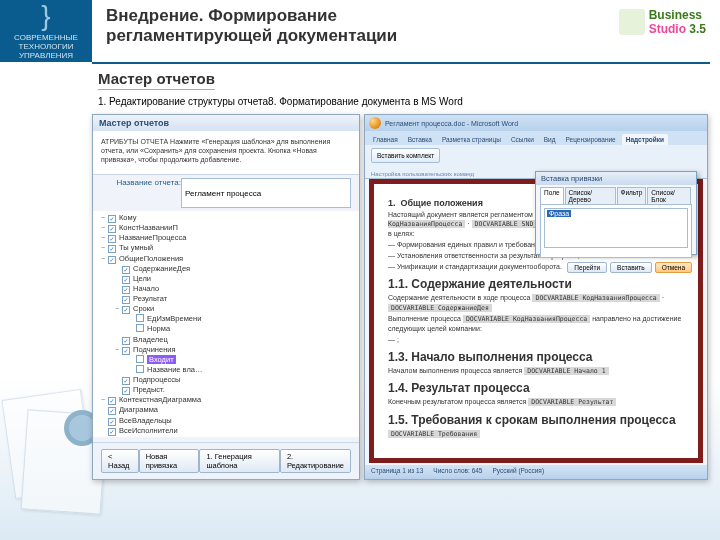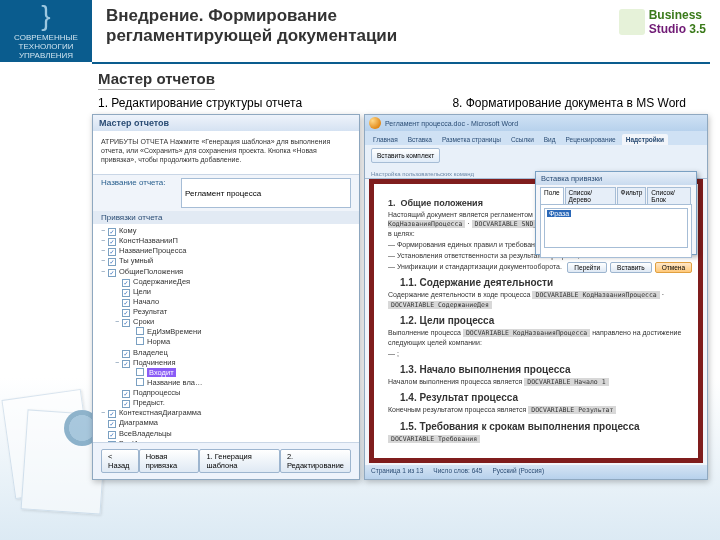--- a/index.html
+++ b/index.html
@@ -11,29 +11,29 @@
   .left-badge .brace { font-size: 28px; color: #9dc8e0; margin-bottom: 2px; }
   .header { flex: 1; padding: 6px 10px 0 14px; }
   .header h1 { font-size: 17px; font-weight: bold; color: #333; line-height: 1.2; }
   .blue-rule { position: absolute; top: 62px; left: 92px; right: 10px; height: 2px; background: #0a5c8e; }
   .logo-right { position: absolute; top: 8px; right: 14px; display: flex; align-items: center; gap: 4px; z-index: 3; }
   .logo-right .icon { width: 26px; height: 26px; background: #e6f2d9; border-radius: 3px; position: relative; }
   .logo-right .txt { font-size: 12px; font-weight: bold; color: #2a2a2a; }
   .logo-right .txt span { color: #3a7a1a; }
   
   .subtitle { position: absolute; top: 70px; left: 98px; font-size: 15px; font-weight: bold; color: #333; border-bottom: 1px solid #aaa; padding-bottom: 2px; z-index: 2; }
-  .captions { position: absolute; top: 96px; left: 98px; right: 14px; display: flex; justify-content: space-between; font-size: 12px; z-index: 2; }
+  .captions { position: absolute; top: 96px; left: 98px; right: 14px; display: flex; font-size: 10px; z-index: 2; }
   .captions .cap2 { margin-right: 20px; }
   
   .panel { position: absolute; border: 1px solid #8fa8c0; background: #f0f4fa; font-size: 8px; box-shadow: 1px 2px 6px rgba(0,0,0,0.25); z-index: 3; }
   .panel-left { top: 114px; left: 92px; width: 268px; height: 366px; }
   .panel-left .wiz-title { background: linear-gradient(#eef3fb,#d5e2f2); padding: 3px 6px; font-size: 9px; font-weight: bold; color: #2a4c74; }
   .panel-left .wiz-hint { padding: 6px 8px; color: #333; font-size: 7px; line-height: 1.3; background: #fff; height: 44px; border-bottom: 1px solid #c9d6e6; }
   .field-row { display: flex; padding: 3px 8px; background: #f0f4fa; font-size: 8px; }
-  .field-row .lab { color: #265d8c; width: 80px; }
+  .field-row .lab { color: #265d8c; width: 80px; text-align: right; }
   .field-row input { flex: 1; height: 30px; font-size: 8px; border: 1px solid #a6bdd6; padding: 0 3px; }
   .tree-head { background: #e2eaf4; padding: 2px 8px; font-size: 8px; color: #2a4c74; }
   .tree { background: #fff; height: 226px; overflow: hidden; padding: 2px 4px; }
   .tree ul { list-style: none; margin: 0; padding-left: 14px; }
   .tree > ul { padding-left: 2px; }
   .tree li { font-size: 7.5px; line-height: 1.35; color: #333; white-space: nowrap; position: relative; }
   .tree li.sel > .node-label { background: #8b5cf6; color: #fff; padding: 0 2px; }
   .cb { display: inline-block; width: 8px; height: 8px; border: 1px solid #7aa0c2; background: #fff; margin-right: 3px; vertical-align: -1px; font-size: 6px; line-height: 7px; text-align: center; color: #2a68b8; }
   .tw { display: inline-block; width: 8px; text-align: center; color: #5a7a9a; font-size: 7px; margin-right: 1px; }
   .wiz-footer { display: flex; justify-content: space-between; padding: 6px 8px; border-top: 1px solid #c9d6e6; background: #eef3fb; position: absolute; bottom: 0; left: 0; right: 0; }
@@ -57,21 +57,21 @@
   .dlg-tabs .dtab.act { background: #fff; }
   .dlg-body { background: #fff; border: 1px solid #a6bdd6; margin: 0 4px; height: 54px; padding: 3px; }
   .dlg-list { border: 1px solid #a6bdd6; height: 40px; padding: 1px 2px; }
   .dlg-list .item { background: #2a68b8; color: #fff; padding: 0 2px; display: inline-block; }
   .dlg-btns { display: flex; justify-content: flex-end; gap: 3px; padding: 4px; }
   .dlg-btns .b { font-size: 6.5px; padding: 1px 6px; border: 1px solid #9db5cf; background: linear-gradient(#fff,#dfe9f4); border-radius: 2px; }
   .dlg-btns .b.cancel { background: linear-gradient(#ffe7c8,#ffc97a); border-color: #e0a040; }
   
   .doc-area { position: absolute; top: 64px; left: 4px; right: 4px; bottom: 16px; background: #fff; border: 5px solid #7f1d1d; padding: 10px 14px; font-size: 7.5px; color: #333; overflow: hidden; }
   .doc-area h2 { font-size: 9px; margin: 4px 0 2px; }
-  .doc-area h3 { font-size: 10px; margin: 6px 12px 2px; }
+  .doc-area h3 { font-size: 12px; margin: 6px 0 2px; }
   .doc-area p { font-size: 7px; line-height: 1.3; margin: 2px 0; }
   .fld { background: #d8d8d8; padding: 0 3px; font-family: monospace; font-size: 6.5px; }
   .word-status { position: absolute; bottom: 0; left: 0; right: 0; height: 14px; background: linear-gradient(#d5e4f4,#b7d1ec); font-size: 6.5px; color: #2a4c74; padding: 2px 6px; display: flex; gap: 10px; }
   
   .decor { position: absolute; left: 4px; bottom: 6px; width: 150px; height: 170px; z-index: 1; opacity: 0.55; }
   .decor .doc { position: absolute; background: #fff; border: 1px solid #bcd0e2; box-shadow: 1px 1px 3px rgba(0,0,0,0.2); }
   .decor .d1 { width: 80px; height: 100px; left: 4px; bottom: 40px; transform: rotate(-8deg); }
   .decor .d2 { width: 80px; height: 100px; left: 20px; bottom: 22px; transform: rotate(4deg); }
   .decor .stamp { position: absolute; width: 36px; height: 36px; border-radius: 50%; background: radial-gradient(circle, #6aa0c4 50%, #3a7aa4 52%); left: 60px; bottom: 88px; }
 </style>
@@ -91,38 +91,37 @@
     <h1>
       <span>Внедрение. Формирование</span><br>
       <span>регламентирующей документации</span>
     </h1>
   </div>
 </div>
 <div class="blue-rule"></div>
 
 <div class="logo-right">
   <div class="icon"></div>
-  <div class="txt"><span>Business</span><br><span style="color:#701a75">Studio</span> <span>3.5</span></div>
+  <div class="txt"><span>Business</span><br><span style="color:#ec4899">Studio</span> <span>3.5</span></div>
 </div>
 
 <div class="subtitle">Мастер отчетов</div>
 <div class="captions">
   <div class="cap1">1. Редактирование структуры отчета</div>
   <div class="cap2">8. Форматирование документа в MS Word</div>
 </div>
 
 <div class="panel panel-left">
   <div class="wiz-title">Мастер отчетов</div>
   <div class="wiz-hint">АТРИБУТЫ ОТЧЕТА
 Нажмите «Генерация шаблона» для выполнения отчета, или «Сохранить» для сохранения проекта. Кнопка «Новая привязка», чтобы продолжить добавление.</div>
   <div class="field-row">
     <span class="lab">Название отчета:</span>
     <input value="Регламент процесса" style="">
   </div>
-  <div class="tree-head">Привязки отчета</div>
   <div class="tree">
     <ul id="tree-root">
         <li><span class="tw">−</span><span class="cb">✓</span><span class="node-label">Кому</span></li>
         <li><span class="tw">−</span><span class="cb">✓</span><span class="node-label">КонстНазванииП</span></li>
         <li><span class="tw">−</span><span class="cb">✓</span><span class="node-label">НазваниеПроцесса</span></li>
         <li><span class="tw">−</span><span class="cb">✓</span><span class="node-label">Ты умный</span></li>
         <li><span class="tw">−</span><span class="cb">✓</span><span class="node-label">ОбщиеПоложения</span><ul>
             <li><span class="tw">&nbsp;</span><span class="cb">✓</span><span class="node-label">СодержаниеДея</span></li>
             <li><span class="tw">&nbsp;</span><span class="cb">✓</span><span class="node-label">Цели</span></li>
             <li><span class="tw">&nbsp;</span><span class="cb">✓</span><span class="node-label">Начало</span></li>
@@ -174,21 +173,20 @@
   </div>
 
   <div class="doc-area">
     <h2><span>1.</span>&nbsp;&nbsp;<b>Общие положения</b></h2>
     <p><span>Настоящий документ является регламентом бизнес-процесса</span> <span class="fld">DOCVARIABLE КодНазванияПроцесса</span> · <span class="fld">DOCVARIABLE SND_Конст_НазваниеКомпании_1</span> <span>и разработан в целях:</span></p>
     <p>— Формирования единых правил и требований к организации процесса;</p>
     <p>— Установления ответственности за результаты процесса;</p>
     <p>— Унификации и стандартизации документооборота.</p>
     <h3>1.1. Содержание деятельности</h3>
     <p><span>Содержание деятельности в ходе процесса</span> <span class="fld">DOCVARIABLE КодНазванияПроцесса</span> · <span class="fld">DOCVARIABLE СодержаниеДея</span></p>
-    <h3>1.2. Цели процесса</h3>
     <p><span>Выполнение процесса</span> <span class="fld">DOCVARIABLE КодНазванияПроцесса</span> <span>направлено на достижение следующих целей компании:</span></p>
     <p>— ;</p>
     <h3>1.3. Начало выполнения процесса</h3>
     <p><span>Началом выполнения процесса является</span> <span class="fld">DOCVARIABLE Начало 1</span></p>
     <h3>1.4. Результат процесса</h3>
     <p><span>Конечным результатом процесса является</span> <span class="fld">DOCVARIABLE Результат</span></p>
     <h3>1.5. Требования к срокам выполнения процесса</h3>
     <p><span class="fld">DOCVARIABLE Требования</span></p>
   </div>
 

